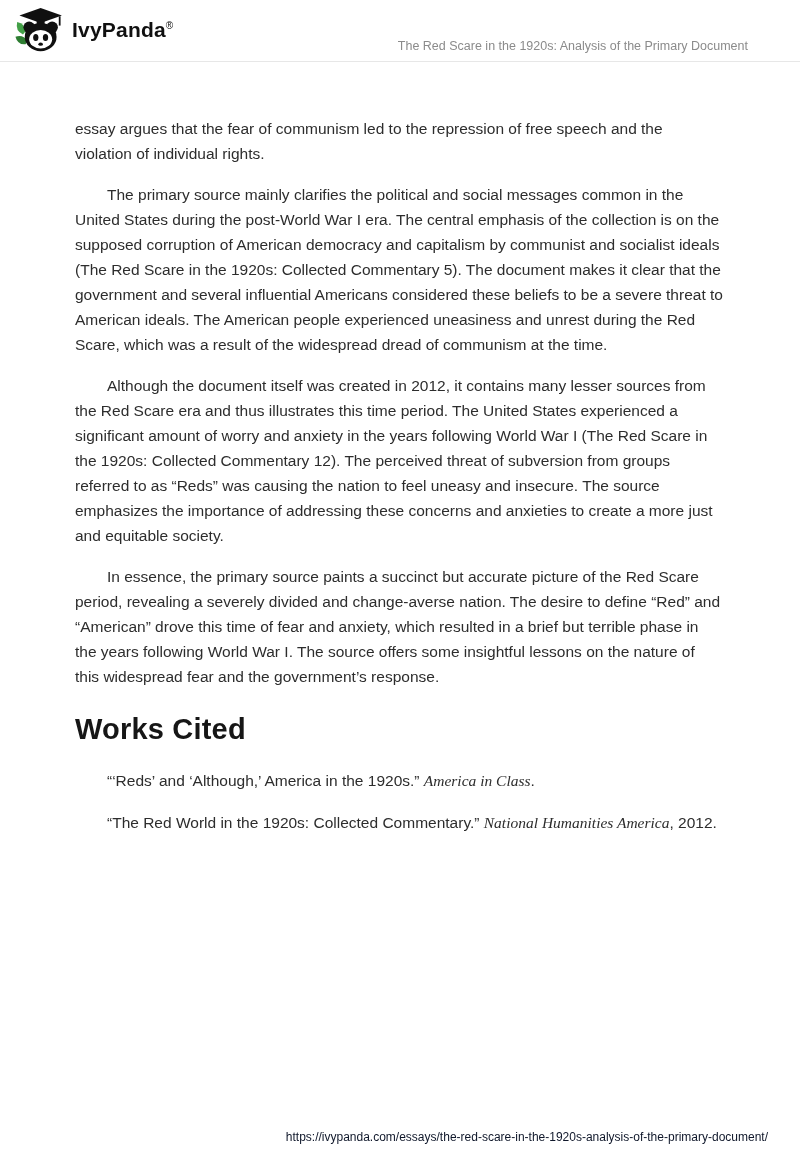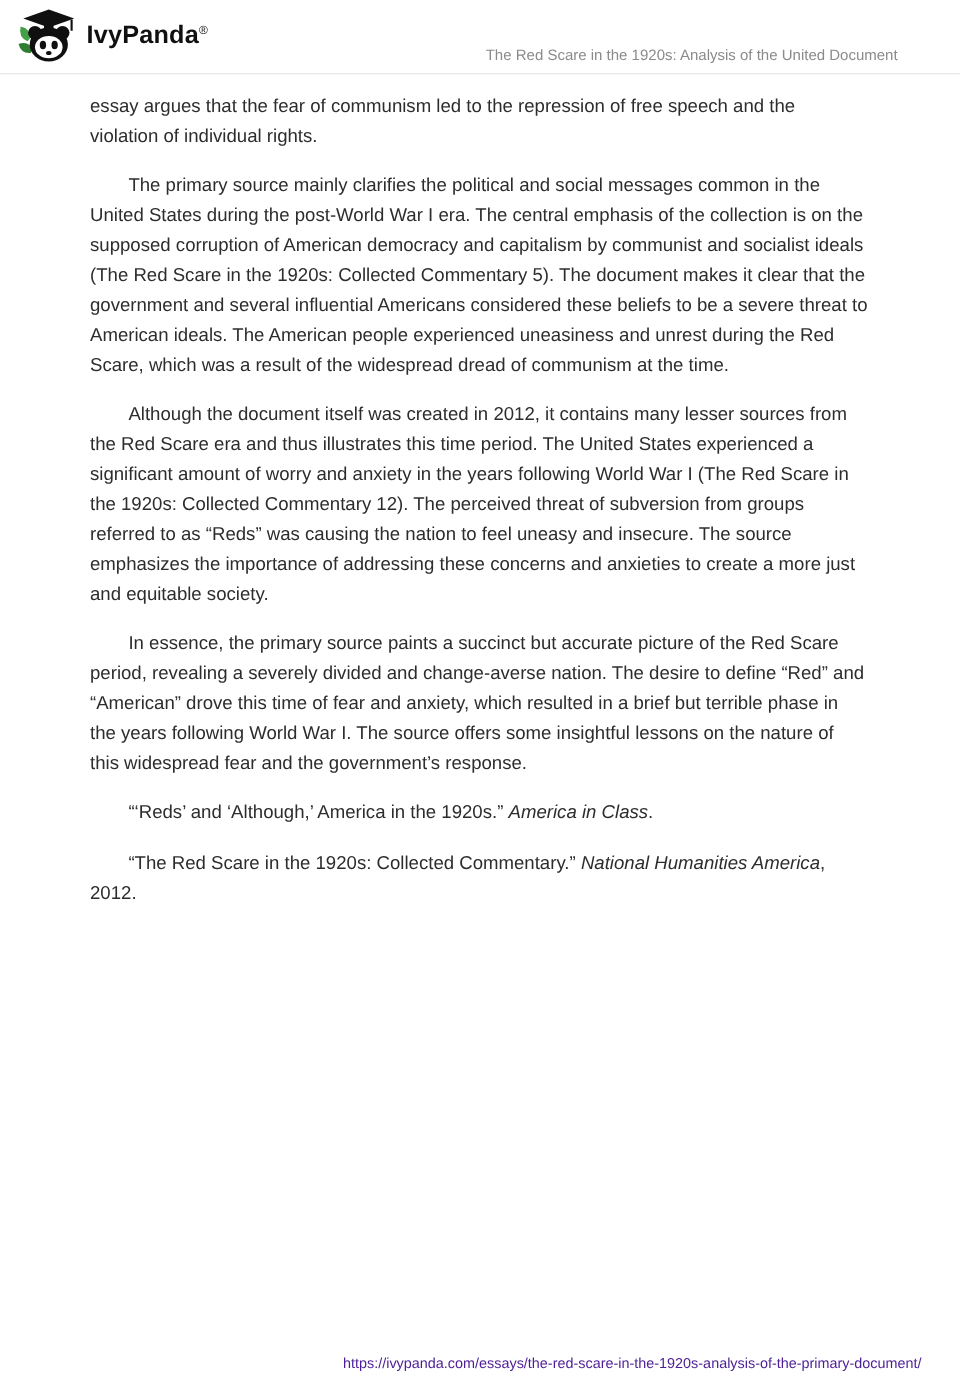--- a/index.html
+++ b/index.html
@@ -41,38 +41,38 @@
   .content {
     padding: 14px 77px 0 75px;
     color: #2d2d2d;
   }
   .para {
     font-size: 15.5px;
     line-height: 25px;
     margin-bottom: 16px;
     text-indent: 32px;
   }
-  .para.no-indent { text-indent: 0; }
+  .para.no-indent { text-indent: 0; margin-top: 40px; }
   .heading {
     font-size: 29px;
     font-weight: 700;
     color: #161616;
     letter-spacing: 0.2px;
     margin: 24px 0 22px 0;
   }
   .citation { margin-bottom: 17px; }
-  .citation em { font-style: italic; }
+  .citation em { font-style: italic; font-family: Liberation Serif, serif; }
 
   
   .footer {
     margin-top: auto;
     padding: 0 32px 15px 0;
     text-align: right;
   }
-  .url { font-size: 12px; color: #4c1d95; }
+  .url { font-size: 12px; color: #0f172a; }
 </style>
 </head>
 <body>
 
 <div class="page">
 
   <header class="header">
     <div class="brand">
       <span class="logo">
         <svg viewBox="0 0 54 52" aria-hidden="true">
@@ -85,36 +85,37 @@
           <ellipse cx="24.5" cy="34.5" rx="3" ry="4" fill="#101010"></ellipse>
           <ellipse cx="35.5" cy="34.5" rx="3" ry="4" fill="#101010"></ellipse>
           <ellipse cx="30" cy="42" rx="2.6" ry="1.9" fill="#101010"></ellipse>
           <polygon points="30,1 54,9.5 30,18 6,9.5" fill="#101010"></polygon>
           <rect x="25.5" y="14" width="9" height="5.5" fill="#101010"></rect>
           <line x1="51.5" y1="10.5" x2="51.5" y2="21" stroke="#101010" stroke-width="2"></line>
         </svg>
       </span>
       <span class="brand-text"><span>IvyPanda</span><sup>®</sup></span>
     </div>
-    <div class="doc-title">The Red Scare in the 1920s: Analysis of the United Document</div>
+    <div class="doc-title">The Red Scare in the 1920s: Analysis of the Primary Document</div>
   </header>
 
   <main class="content">
     <p class="para no-indent">essay argues that the fear of communism led to the repression of free speech and the violation of individual rights.</p>
 
     <p class="para">The primary source mainly clarifies the political and social messages common in the United States during the post-World War I era. The central emphasis of the collection is on the supposed corruption of American democracy and capitalism by communist and socialist ideals (The Red Scare in the 1920s: Collected Commentary 5). The document makes it clear that the government and several influential Americans considered these beliefs to be a severe threat to American ideals. The American people experienced uneasiness and unrest during the Red Scare, which was a result of the widespread dread of communism at the time.</p>
 
     <p class="para">Although the document itself was created in 2012, it contains many lesser sources from the Red Scare era and thus illustrates this time period. The United States experienced a significant amount of worry and anxiety in the years following World War I (The Red Scare in the 1920s: Collected Commentary 12). The perceived threat of subversion from groups referred to as “Reds” was causing the nation to feel uneasy and insecure. The source emphasizes the importance of addressing these concerns and anxieties to create a more just and equitable society.</p>
 
 
     <p class="para">In essence, the primary source paints a succinct but accurate picture of the Red Scare period, revealing a severely divided and change-averse nation. The desire to define “Red” and “American” drove this time of fear and anxiety, which resulted in a brief but terrible phase in the years following World War I. The source offers some insightful lessons on the nature of this widespread fear and the government’s response.</p>
 
+    <h2 class="heading">Works Cited</h2>
 
     <p class="para citation"><span>“‘Reds’ and ‘Although,’ America in the 1920s.” </span><em>America in Class</em><span>.</span></p>
 
-    <p class="para citation"><span>“The Red Scare in the 1920s: Collected Commentary.” </span><em>National Humanities America</em><span>, 2012.</span></p>
+    <p class="para citation"><span>“The Red World in the 1920s: Collected Commentary.” </span><em>National Humanities America</em><span>, 2012.</span></p>
   </main>
 
   <footer class="footer">
     <span class="url">https://ivypanda.com/essays/the-red-scare-in-the-1920s-analysis-of-the-primary-document/</span>
   </footer>
 
 </div>
 
 </body></html>

